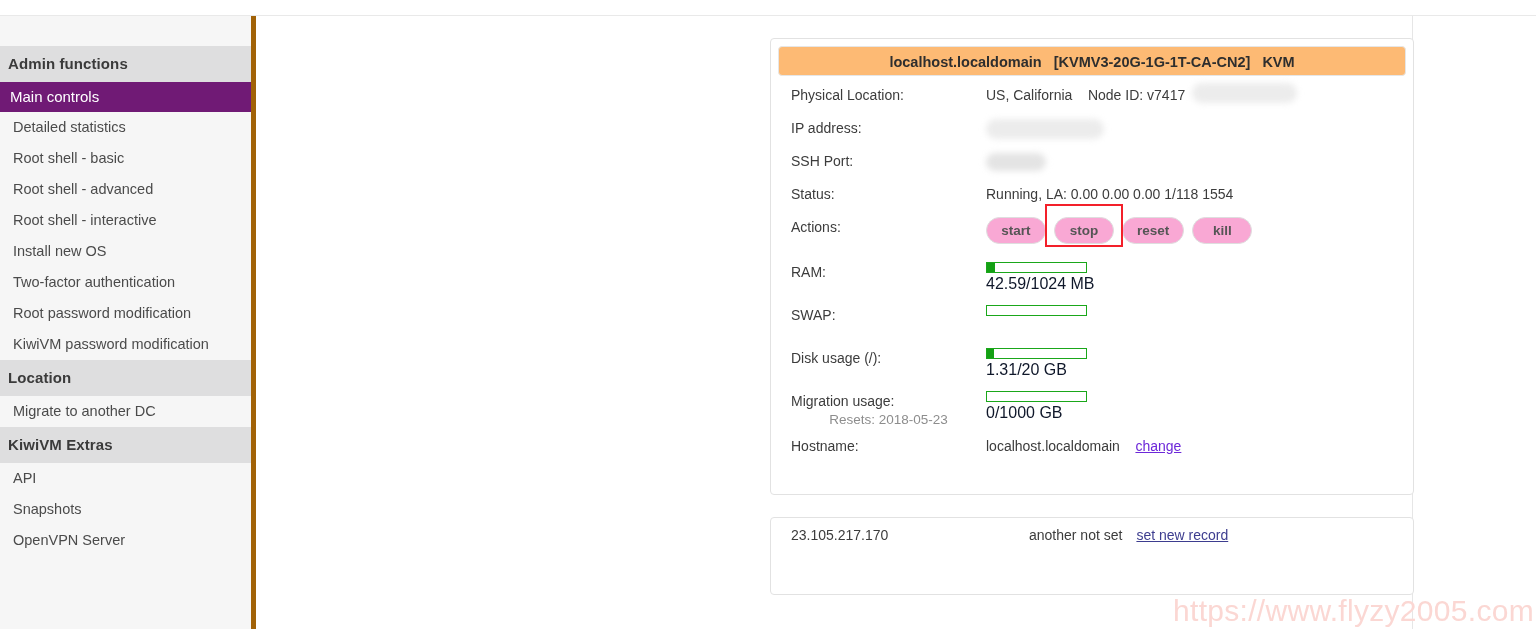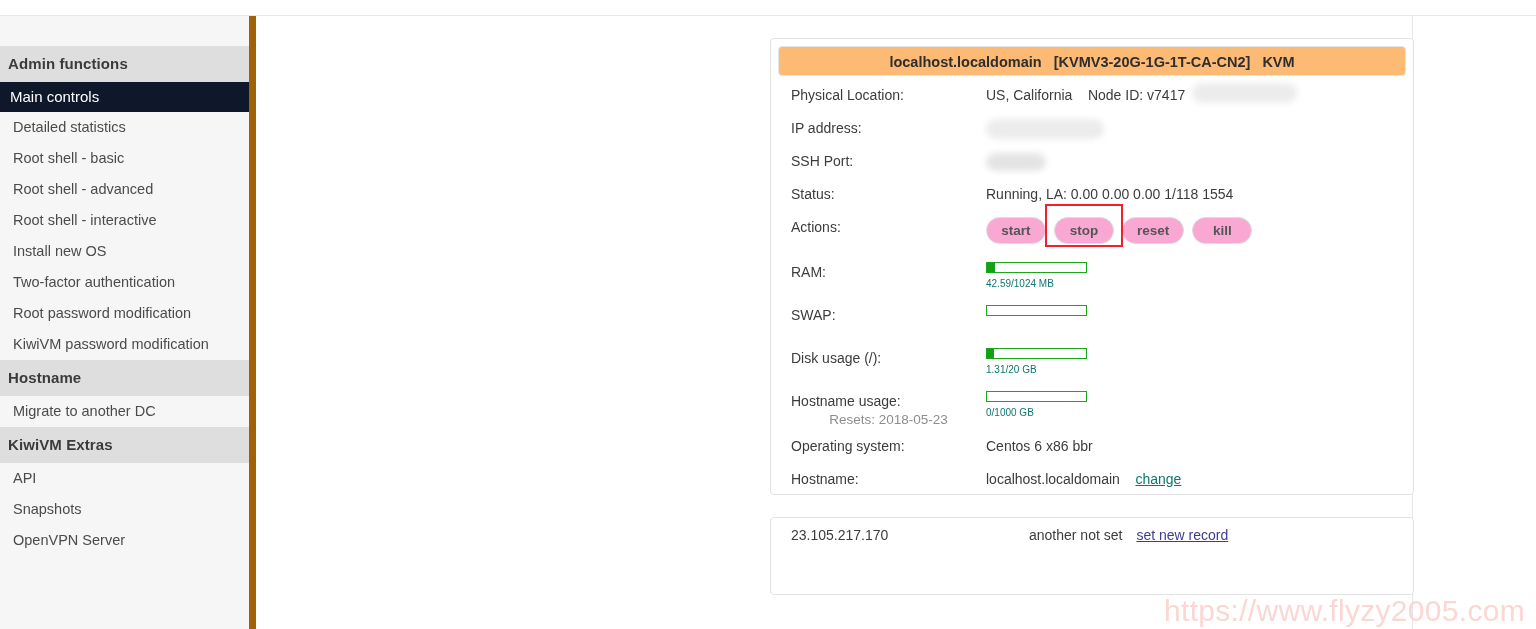--- a/index.html
+++ b/index.html
@@ -15,21 +15,21 @@
   
   .top-strip {
     position: absolute; left: 0; top: 0; width: 1536px; height: 16px;
     background: #ffffff; border-bottom: 1px solid #e9e9e9;
   }
 
   
   .sidebar {
     position: absolute; left: 0; top: 16px; width: 256px; height: 613px;
     background: #f6f6f6;
-    border-right: 7px solid #a16207;
+    border-right: 5px solid #a16207;
   }
   .side-spacer { height: 30px; background: #f6f6f6; }
   .side-group {
     height: 36px; line-height: 36px;
     background: #dededf;
     color: #3b3b3b;
     font-weight: bold;
     font-size: 15px;
     padding-left: 8px;
     letter-spacing: .1px;
@@ -141,21 +141,21 @@
   .meter {
     width: 101px; height: 11px;
     border: 1px solid #1aa71a;
     background: #ffffff;
     margin-bottom: 3px;
   }
   .meter > i {
     display: block; height: 100%;
     background: #14a014;
   }
-  .meter-txt { font-size: 10px; color: #0f766e; line-height: 16px; }
+  .meter-txt { font-size: 16px; color: #0f172a; line-height: 16px; }
 
   .link {
     color: #3d3d8f;
     text-decoration: underline;
     cursor: pointer;
     font-size: 14px;
   }
 
   
   .ptr-row {
@@ -164,40 +164,40 @@
     padding: 9px 0 0 20px;
     font-size: 14px;
     color: #3c3c3c;
   }
   .ptr-ip { width: 238px; flex: 0 0 238px; }
   .ptr-state { margin-right: 14px; }
 
   
   .watermark {
     position: absolute;
-    right: 11px; bottom: 1px;
+    right: 2px; bottom: 1px;
     font-size: 30px;
     color: #fbd7d3;
     letter-spacing: .3px;
     white-space: nowrap;
     font-family: "Liberation Sans", sans-serif;
   }
 </style>
 </head>
 <body>
 
 <div id="page">
 
   <div class="top-strip"></div>
 
   <div class="sidebar">
     <div class="side-spacer"></div>
 
     <div class="side-group">Admin functions</div>
-    <div class="side-item active" style="background: #0f172a;">
+    <div class="side-item active" style="background: #701a75;">
       <span>Main controls</span>
     </div>
     <div class="side-item">
       <span>Detailed statistics</span>
     </div>
     <div class="side-item">
       <span>Root shell - basic</span>
     </div>
     <div class="side-item">
       <span>Root shell - advanced</span>
@@ -211,21 +211,21 @@
     <div class="side-item">
       <span>Two-factor authentication</span>
     </div>
     <div class="side-item">
       <span>Root password modification</span>
     </div>
     <div class="side-item">
       <span>KiwiVM password modification</span>
     </div>
 
-    <div class="side-group">Hostname</div>
+    <div class="side-group">Location</div>
     <div class="side-item">
       <span>Migrate to another DC</span>
     </div>
 
     <div class="side-group">KiwiVM Extras</div>
     <div class="side-item">
       <span>API</span>
     </div>
     <div class="side-item">
       <span>Snapshots</span>
@@ -308,42 +308,38 @@
         <div class="val meter-wrap">
           <div class="meter">
             <i style="width: 7%; background: rgb(20, 160, 20);"></i>
           </div>
           <div class="meter-txt">1.31/20 GB</div>
         </div>
       </div>
 
       <div class="row" style="min-height:45px;">
         <div class="lbl">
-          <span>Hostname usage:</span>
+          <span>Migration usage:</span>
           <span class="sub">Resets: 2018-05-23</span>
         </div>
         <div class="val meter-wrap">
           <div class="meter">
             <i style="width: 0%; background: rgb(20, 160, 20);"></i>
           </div>
           <div class="meter-txt">0/1000 GB</div>
         </div>
       </div>
 
-      <div class="row">
-        <div class="lbl">Operating system:</div>
-        <div class="val">Centos 6 x86 bbr</div>
-      </div>
 
       <div class="row">
         <div class="lbl">Hostname:</div>
         <div class="val">
           <span>localhost.localdomain</span>
           &nbsp;&nbsp;
-          <span class="link" style="color: #0f766e;">change</span>
+          <span class="link" style="color: #6d28d9;">change</span>
         </div>
       </div>
 
     </div>
   </div>
 
   <div class="panel" id="panel-ptr">
     <div class="ptr-row">
       <div class="ptr-ip">23.105.217.170</div>
       <div class="ptr-state">another not set</div>

